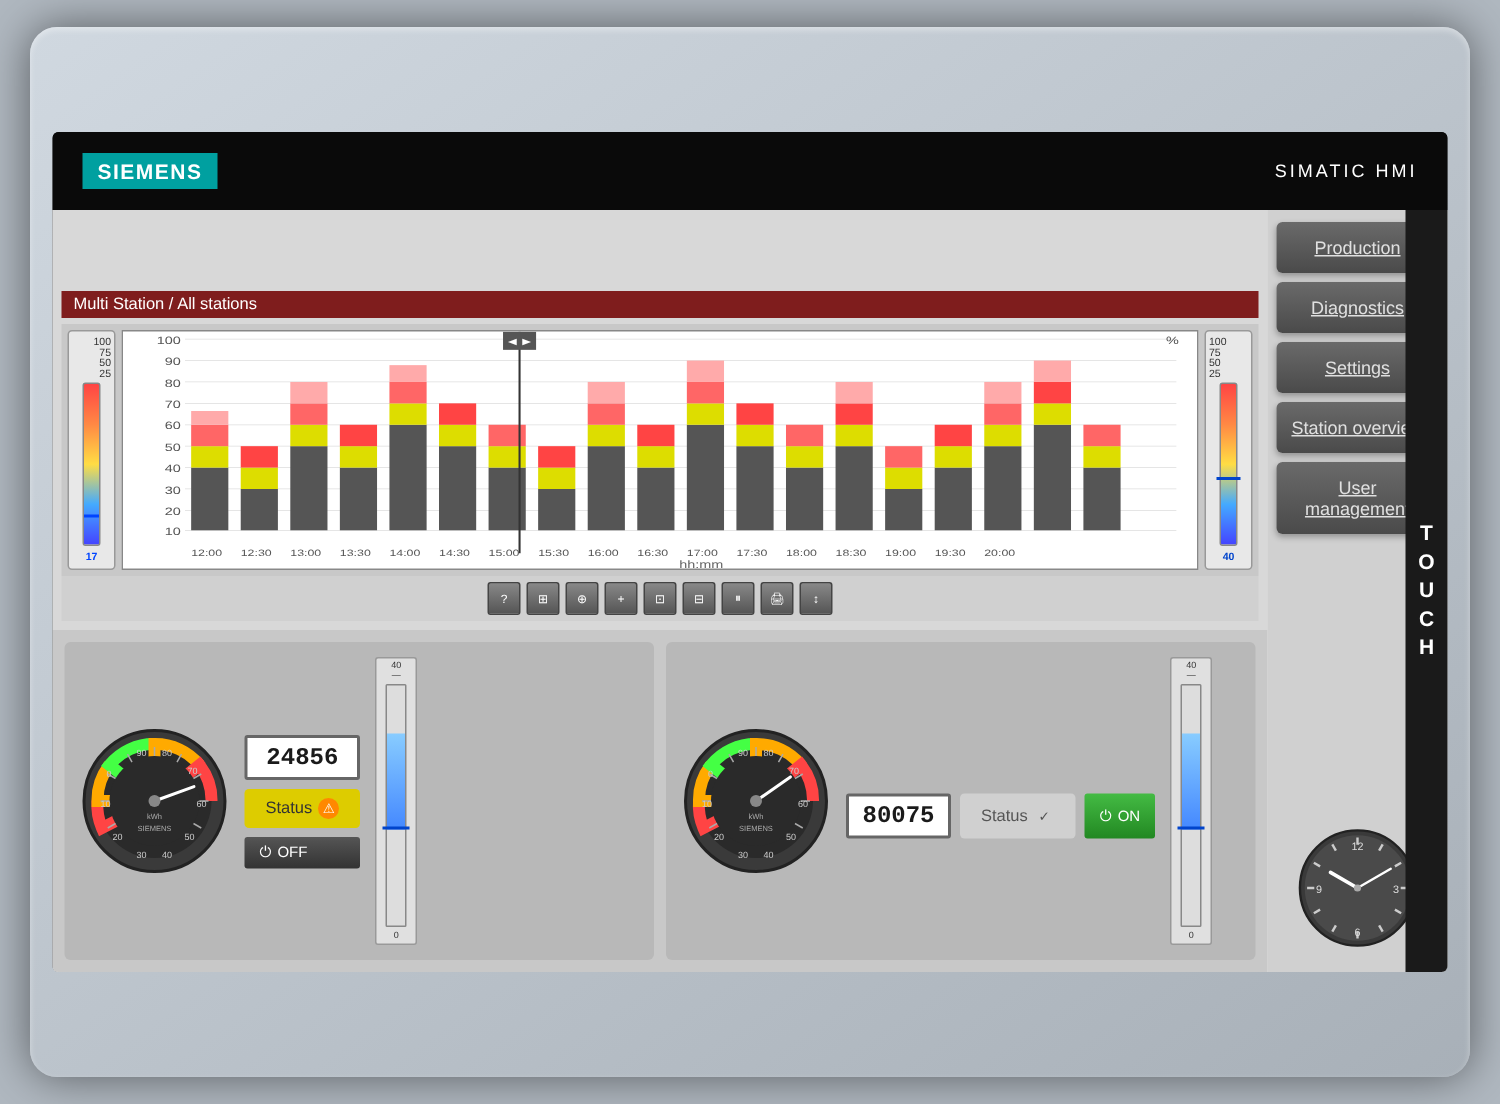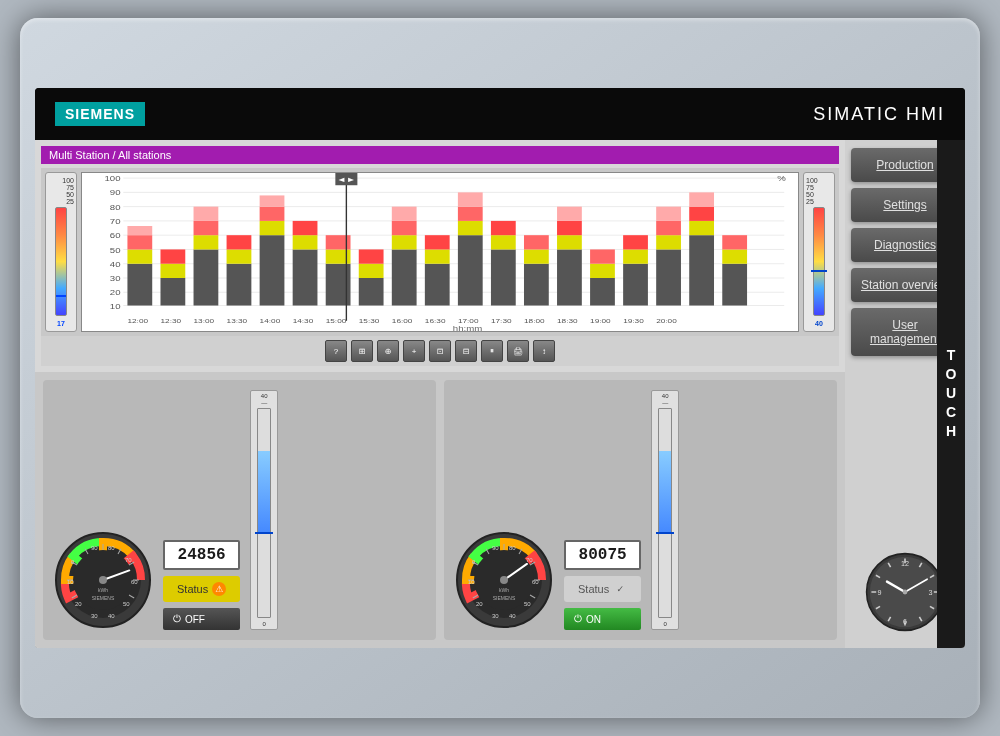--- a/index.html
+++ b/index.html
@@ -53,21 +53,21 @@
       background: #00a0a0;
       padding: 4px 10px;
       color: white;
       font-weight: bold;
       font-size: 14px;
       letter-spacing: 1px;
     }
 
     .hmi-title {
       color: white;
-      font-size: 18px;
+      font-size: 12px;
       font-weight: 300;
       letter-spacing: 2px;
     }
 
     
     .main-content {
       flex: 1;
       background: #e8e8e8;
       display: flex;
       position: relative;
@@ -82,25 +82,26 @@
     }
 
     
     .chart-section {
       background: #d8d8d8;
       padding: 6px;
       position: relative;
     }
 
     .breadcrumb-bar {
-      background: #a21caf;
+      background: #7f1d1d;
       color: #ffffff;
       font-size: 11px;
       padding: 3px 8px;
       margin-bottom: 4px;
+      margin-top: 48px;
     }
 
     .chart-container {
       display: flex;
       background: #c8c8c8;
       padding: 4px;
       gap: 4px;
       align-items: stretch;
     }
 
@@ -169,21 +170,21 @@
       gap: 8px;
     }
 
     
     .station-panel {
       flex: 1;
       background: #b8b8b8;
       border-radius: 4px;
       padding: 10px;
       display: flex;
-      align-items: flex-end;
+      align-items: center;
       gap: 10px;
       position: relative;
     }
 
     
     .gauge-dial {
       width: 100px;
       height: 100px;
       position: relative;
       flex-shrink: 0;
@@ -604,21 +605,21 @@
                 <text x="55" y="20" font-size="6" fill="#ccc">80</text>
                 <text x="38" y="20" font-size="6" fill="#ccc">90</text>
                 <text x="18" y="34" font-size="6" fill="#ccc">0</text>
                 <line x1="50" y1="50" x2="50" y2="22" stroke="white" stroke-width="2" stroke-linecap="round" transform="rotate(55 50 50)"></line>
                 <circle cx="50" cy="50" r="4" fill="#888"></circle>
                 <text x="50" y="62" font-size="5" fill="#aaa" text-anchor="middle">kWh</text>
                 <text x="50" y="70" font-size="5" fill="#aaa" text-anchor="middle">SIEMENS</text>
               </svg>
             </div>
 
-            <div style="display:flex;flex-direction:column;gap:6px;margin-top:20px;">
+            <div style="display:flex;flex-direction:row;gap:6px;margin-top:20px;">
               <div class="digital-display">80075</div>
 
               <button class="status-btn status-ok">
                 <span>Status</span>
                 <span style="border-radius:50%;width:14px;height:14px;display:inline-flex;align-items:center;justify-content:center;font-size:9px;color:#555">✓</span>
               </button>
 
               <button class="power-btn power-on">
                 <span style="font-size:10px">⏻</span>
                 <span>ON</span>
@@ -635,22 +636,22 @@
               <div style="font-size:6px;color:#333;margin-top:1px">0</div>
             </div>
           </div>
 
         </div>
       </div>
 
       <div class="right-sidebar">
 
         <button class="nav-btn">Production</button>
+        <button class="nav-btn">Diagnostics</button>
         <button class="nav-btn">Settings</button>
-        <button class="nav-btn">Diagnostics</button>
         <button class="nav-btn">Station overview</button>
         <button class="nav-btn">User management</button>
 
         <div class="clock-container">
           <div class="clock">
             <svg viewBox="0 0 100 100" xmlns="http://www.w3.org/2000/svg">
 
               <circle cx="50" cy="50" r="48" fill="#3a3a3a" stroke="#222" stroke-width="2"></circle>
               <circle cx="50" cy="50" r="44" fill="#4a4a4a"></circle>
 

